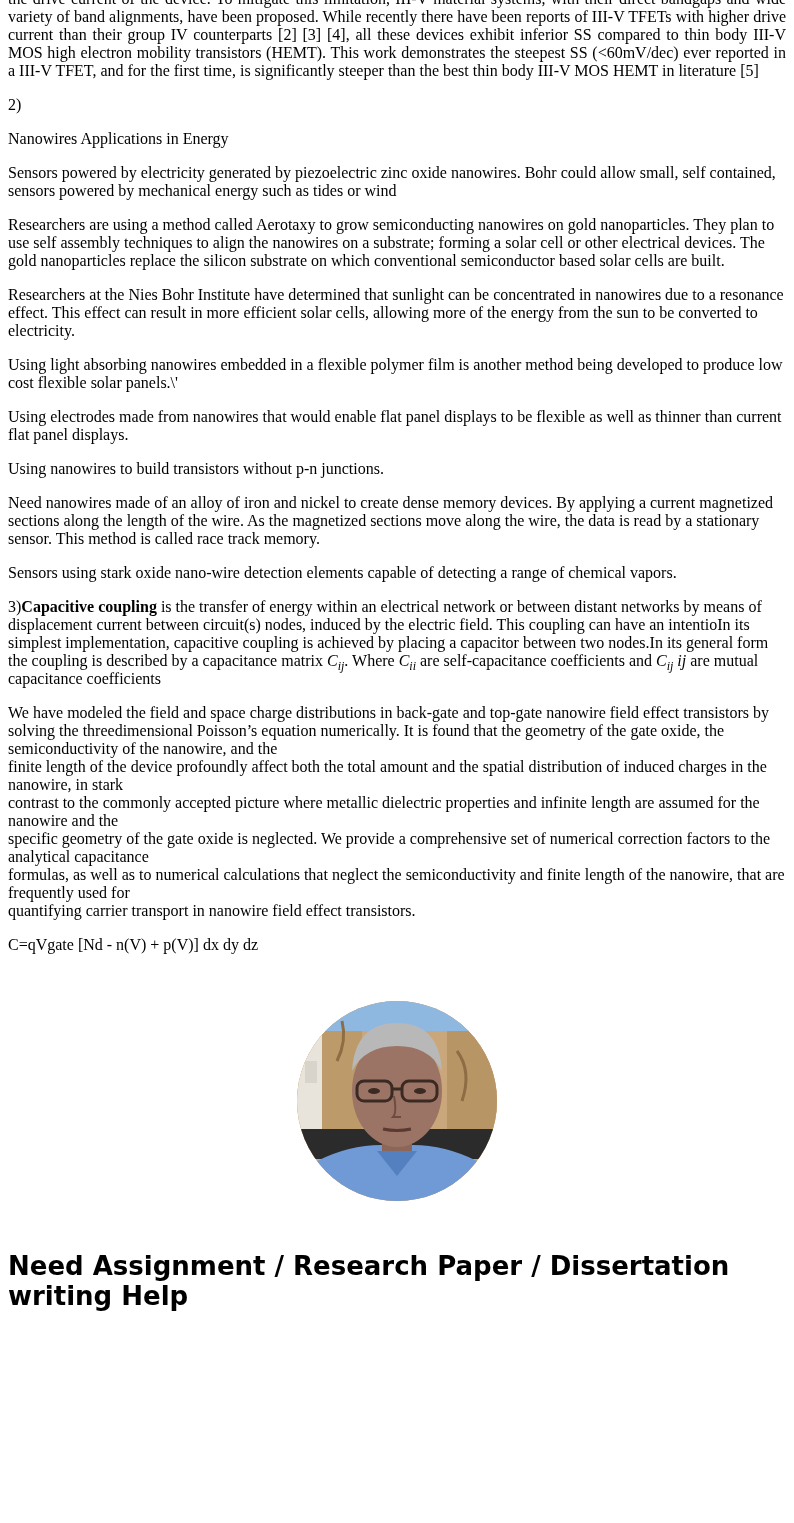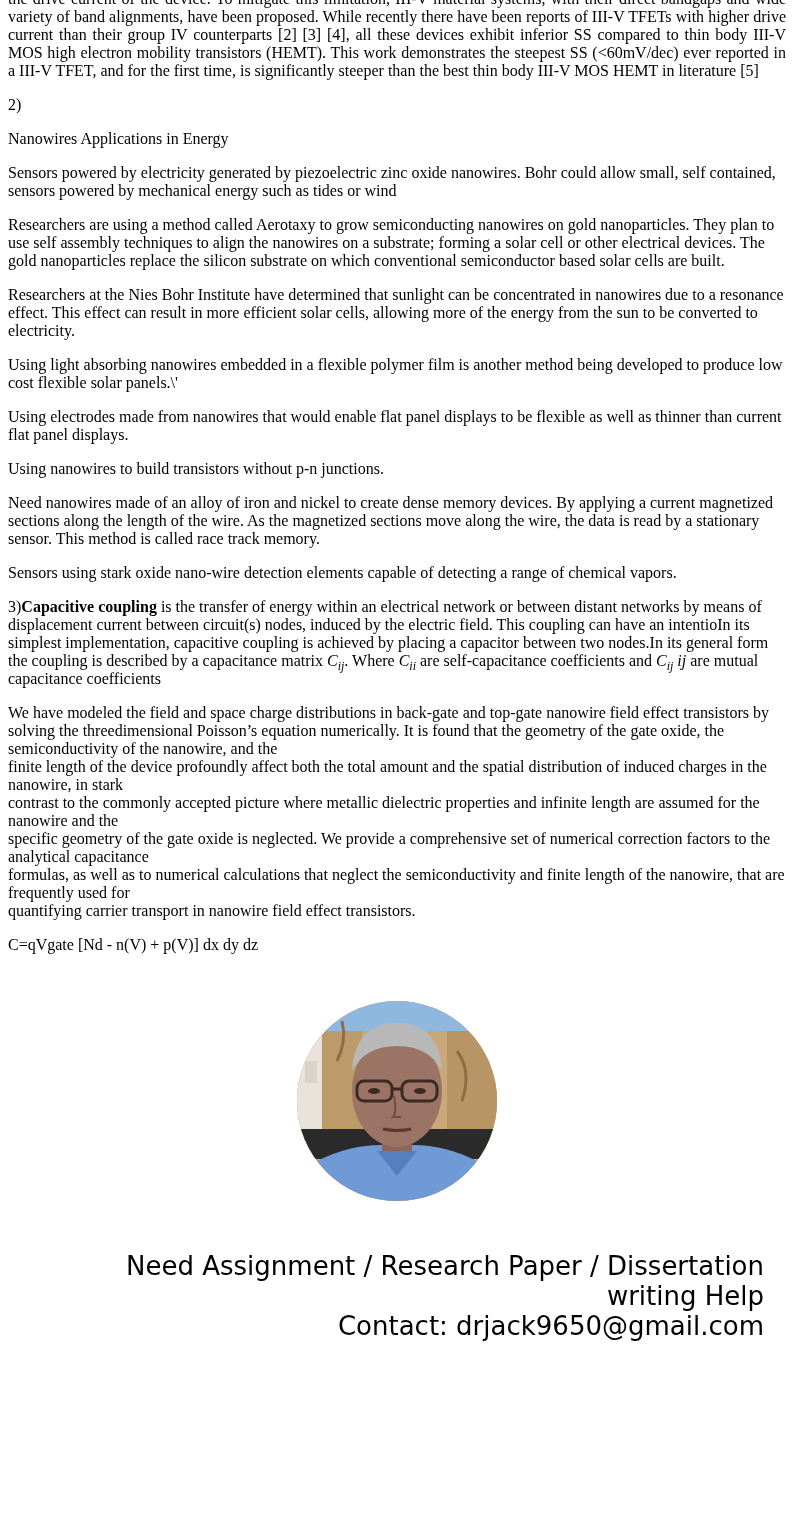--- a/index.html
+++ b/index.html
@@ -40,27 +40,27 @@
     .avatar {
       width: 200px;
       height: 200px;
       border-radius: 50%;
       overflow: hidden;
       position: relative;
       background: #c9a77a;
     }
     .footer {
       margin-top: 50px;
-      text-align: right;
+      text-align: left;
       font-family: "DejaVu Sans", sans-serif;
-      font-weight: normal;
+      font-weight: bold;
       font-size: 26px;
       line-height: 30px;
       color: #000;
-      padding: 0 30px;
+      padding: 0 8px;
     }
     .footer div { margin: 0; }
   </style>
 </head>
 <body>
 
 <div class="content">
   <p class="justify">the drive current of the device. To mitigate this limitation, III-V material systems, with their direct bandgaps and wide variety of band alignments, have been proposed. While recently there have been reports of III-V TFETs with higher drive current than their group IV counterparts [2] [3] [4], all these devices exhibit inferior SS compared to thin body III-V MOS high electron mobility transistors (HEMT). This work demonstrates the steepest SS (&lt;60mV/dec) ever reported in a III-V TFET, and for the first time, is significantly steeper than the best thin body III-V MOS HEMT in literature [5]</p>
 
   <p>2)</p>
@@ -105,14 +105,13 @@
       <ellipse cx="123" cy="90" rx="6" ry="3" fill="#3a2a22"></ellipse>
       <path d="M97 95 Q100 112 96 116 L104 116" stroke="#6e4c40" stroke-width="2" fill="none"></path>
       <path d="M86 128 Q100 131 114 128" stroke="#5a3a30" stroke-width="3" fill="none"></path>
     </svg>
   </div>
 </div>
 
 <div class="footer">
   <div>Need Assignment / Research Paper / Dissertation</div>
   <div>writing Help</div>
-  <div>Contact: drjack9650@gmail.com</div>
 </div>
 
 </body></html>

